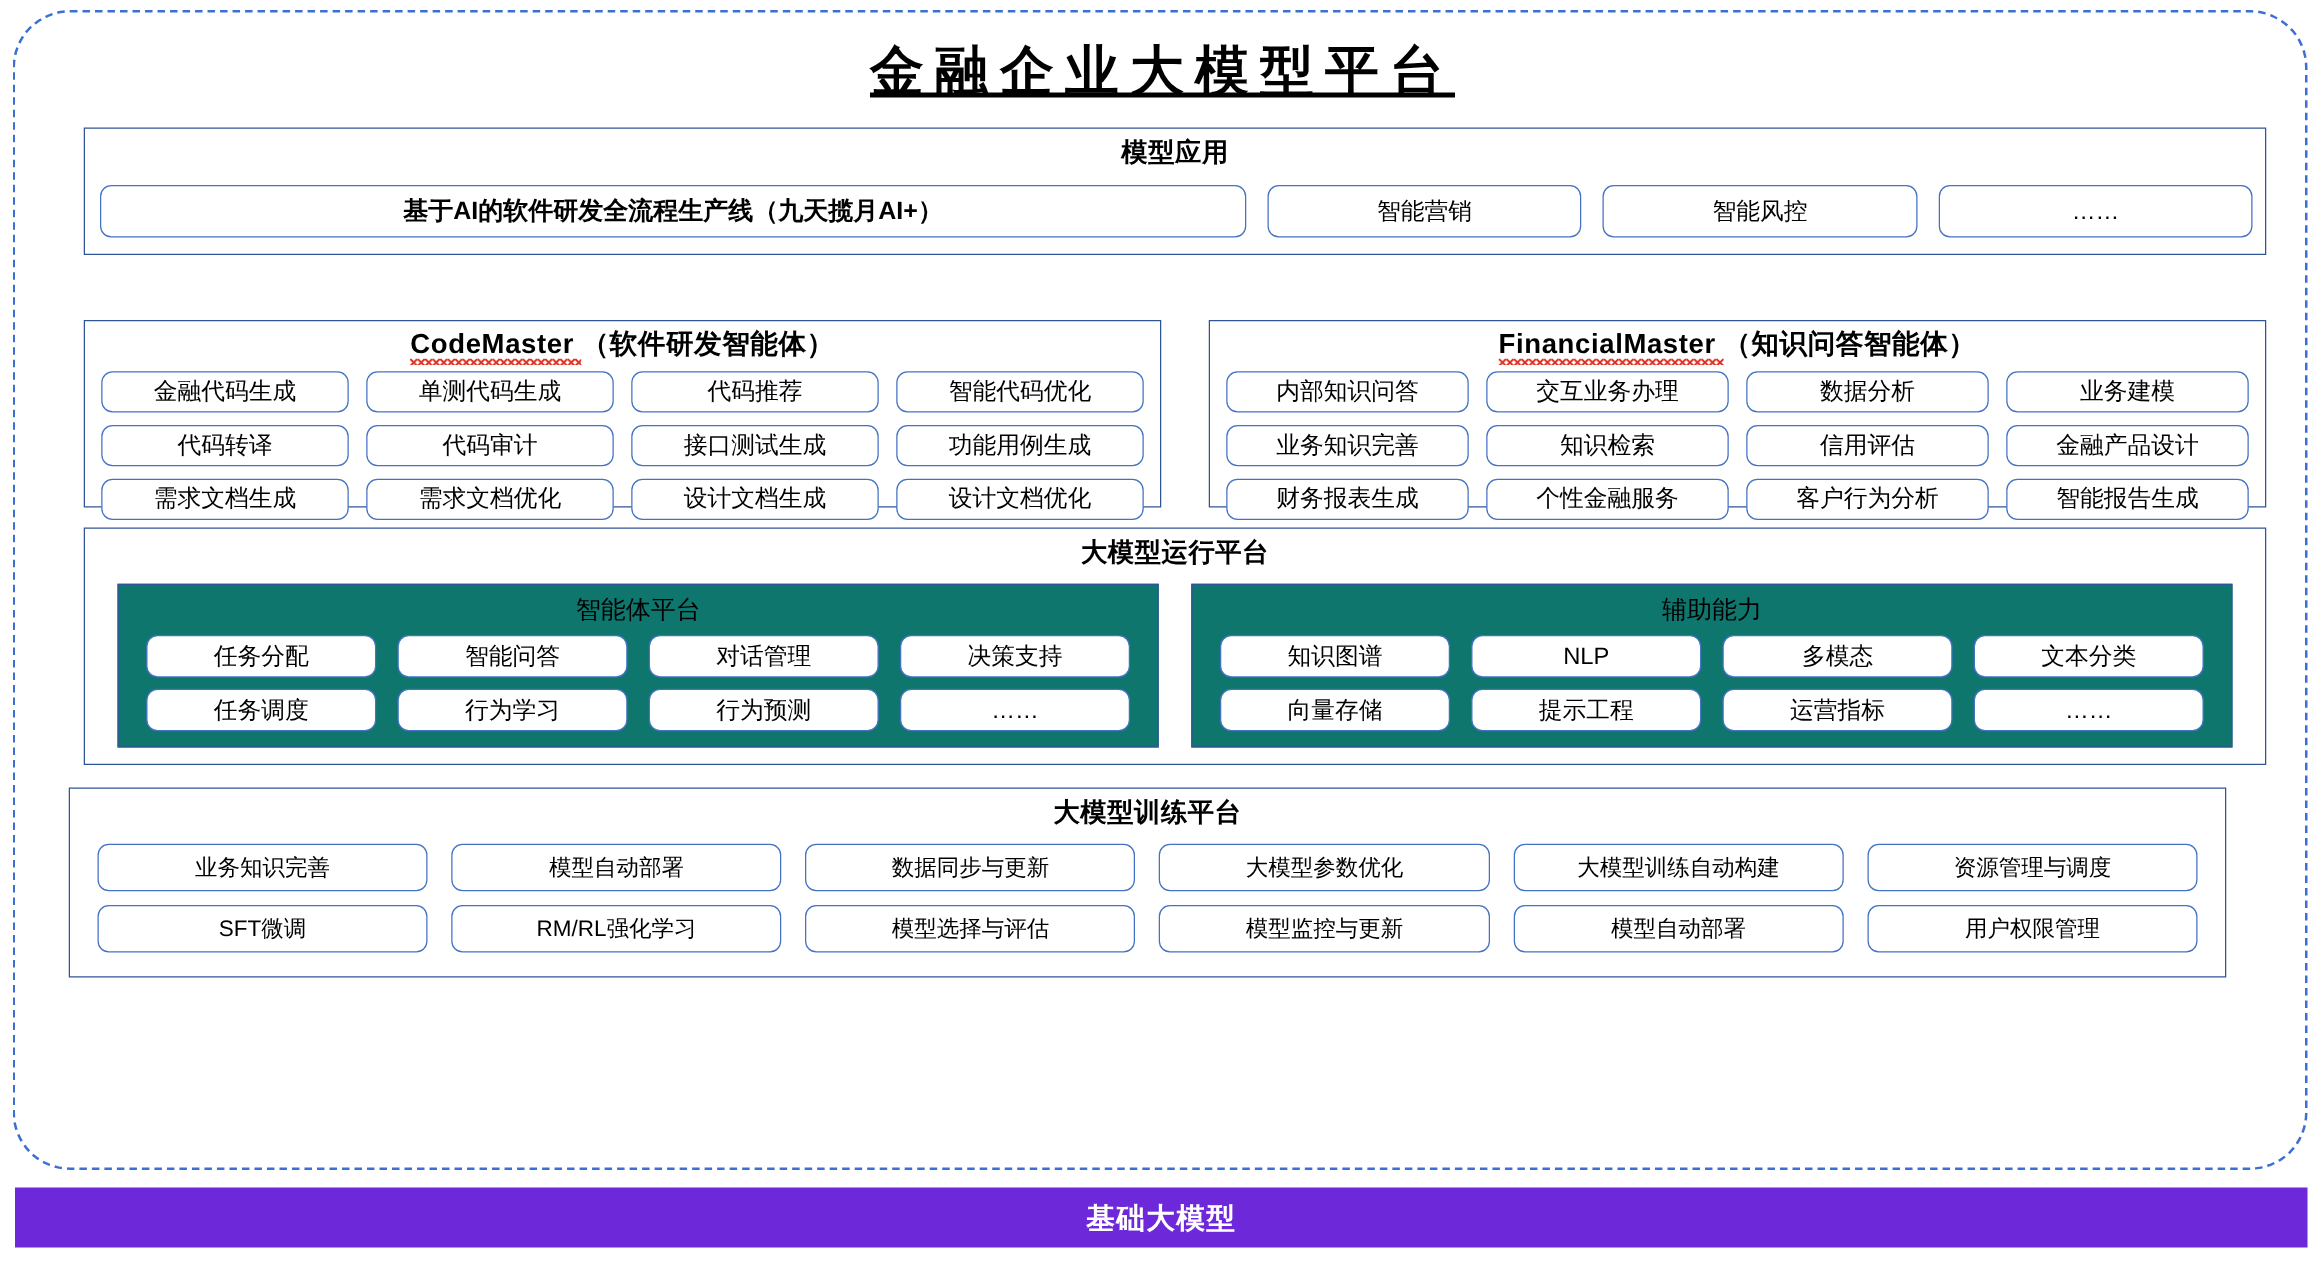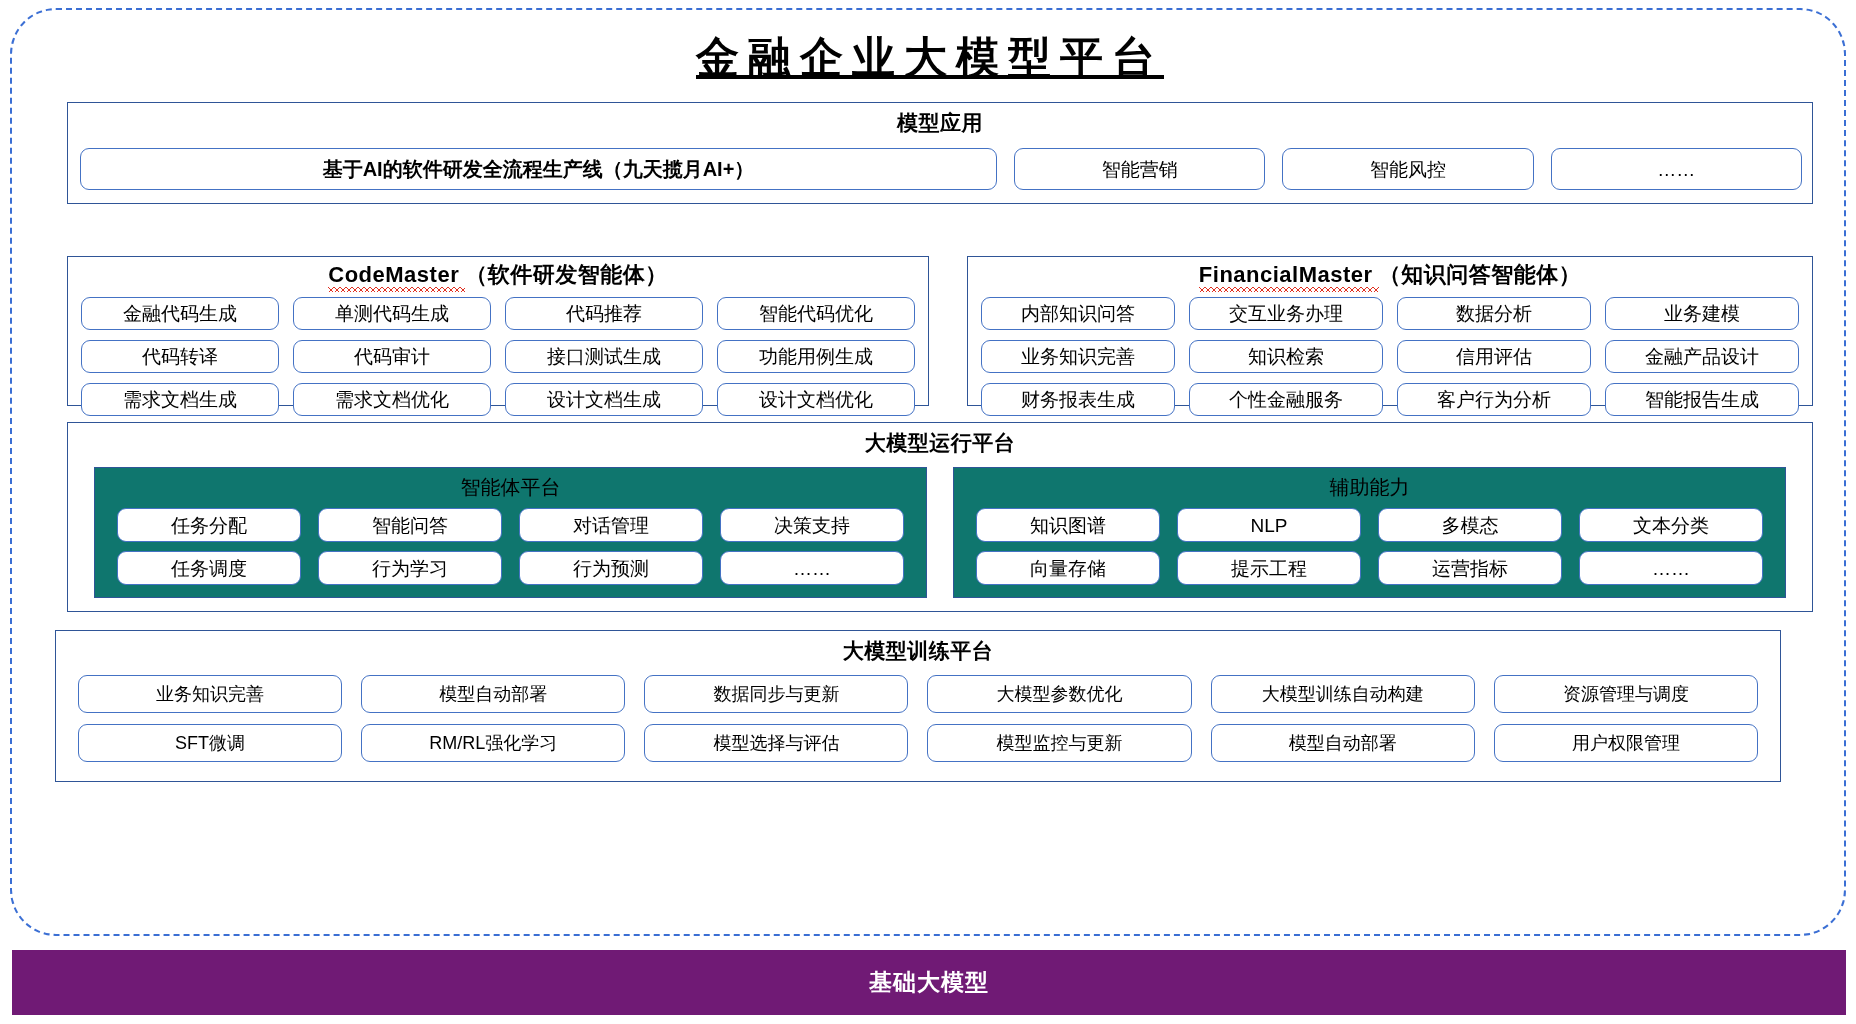--- a/index.html
+++ b/index.html
@@ -220,22 +220,22 @@
     gap: 11px 19px;
   }
   .training-grid .pill { height: 38px; }
 
   
   .base-bar {
     position: absolute;
     left: 12px;
     top: 950px;
     width: 1834px;
-    height: 65px;
-    background: #701a75;
+    height: 48px;
+    background: #6d28d9;
     display: flex;
     align-items: center;
     justify-content: center;
   }
   .base-bar-label {
     color: #ffffff;
     font-size: 23px;
     font-weight: 700;
     letter-spacing: 1px;
     white-space: nowrap;

